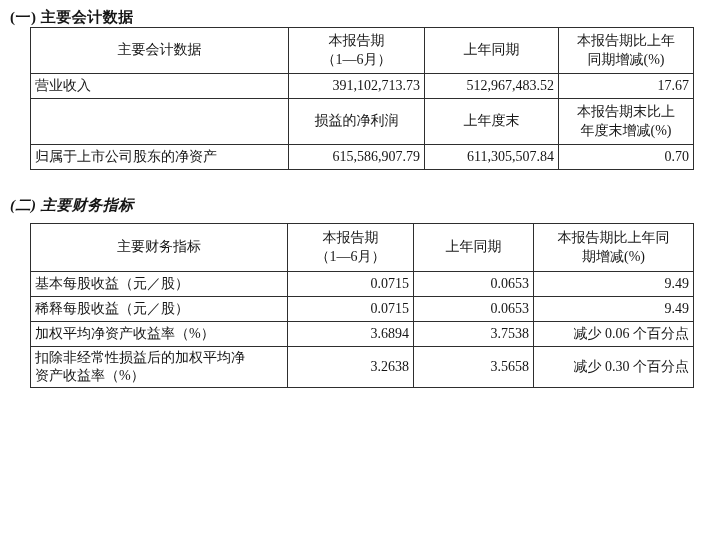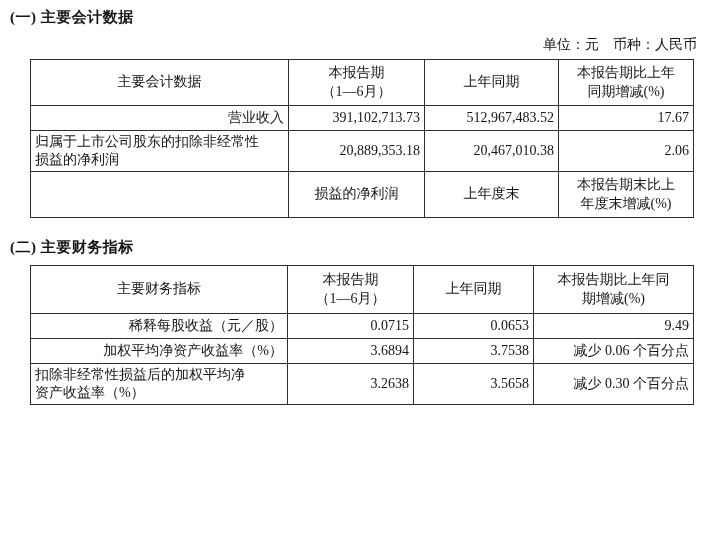--- a/index.html
+++ b/index.html
@@ -17,21 +17,21 @@
     font-weight: bold;
     font-size: 15px;
     margin: 8px 0 0 10px;
     letter-spacing: 0.5px;
   }
   .unit-line {
     text-align: right;
     margin: 9px 10px 5px 0;
     font-size: 14px;
   }
-  .sec-title.second { margin-top: 20px; }
+  .sec-title.second { margin-top: 26px; font-style: italic; }
 
   table.fin {
     border-collapse: collapse;
     table-layout: fixed;
     margin-left: 30px;
     margin-top: 0;
     width: 663px;
     font-size: 14px;
   }
   table.fin.t2 { margin-top: 8px; }
@@ -41,31 +41,30 @@
     white-space: pre-line;
     line-height: 1.32;
     padding: 1px 4px;
   }
   td.lbl { text-align: left; padding-left: 6px; padding-right: 8px; }
   td.num { text-align: right; padding-right: 9px; }
   td.ctr { text-align: center; }
 
   tr.rh-h  td { height: 43px; }
   tr.rh-h2 td { height: 45px; }
-  tr.rh-s  td { height: 22px; text-align: right; }
+  tr.rh-s  td { height: 22px; }
   tr.rh-d  td { height: 38px; }
   tr.rh-d2 td { height: 36px; }
 </style>
 </head>
 <body>
 
 <div class="doc">
 
   <div class="sec-title">(一) 主要会计数据</div>
-  <div class="unit-line">单位：元　币种：人民币</div>
 
   <table class="fin t1">
     <colgroup>
       <col style="width:258px">
         <col style="width:136px">
         <col style="width:134px">
         <col style="width:135px">
     </colgroup>
     <tbody>
       <tr class="rh-h">
@@ -75,33 +74,32 @@
         <td class="ctr">上年同期</td>
         <td class="ctr">本报告期比上年
 同期增减(%)</td>
       </tr>
       <tr class="rh-s">
         <td class="lbl">营业收入</td>
         <td class="num">391,102,713.73</td>
         <td class="num">512,967,483.52</td>
         <td class="num">17.67</td>
       </tr>
-      <tr class="rh-d">
-        <td class="lbl">归属于上市公司股东的扣除非经常性
-损益的净利润</td>
-        <td class="num">20,889,353.18</td>
-        <td class="num">20,467,010.38</td>
-        <td class="num">2.06</td>
-      </tr>
       <tr class="rh-h">
         <td class="ctr"></td>
         <td class="ctr">损益的净利润</td>
         <td class="ctr">上年度末</td>
         <td class="ctr">本报告期末比上
 年度末增减(%)</td>
+      </tr>
+      <tr class="rh-s">
+        <td class="lbl">归属于上市公司股东的净资产</td>
+        <td class="num">615,586,907.79</td>
+        <td class="num">611,305,507.84</td>
+        <td class="num">0.70</td>
       </tr>
     </tbody>
   </table>
 
   <div class="sec-title second">(二) 主要财务指标</div>
 
   <table class="fin t2">
     <colgroup>
       <col style="width:257px">
         <col style="width:126px">
@@ -109,20 +107,26 @@
         <col style="width:160px">
     </colgroup>
     <tbody>
       <tr class="rh-h2">
         <td class="ctr">主要财务指标</td>
         <td class="ctr">本报告期
 （1—6月）</td>
         <td class="ctr">上年同期</td>
         <td class="ctr">本报告期比上年同
 期增减(%)</td>
+      </tr>
+      <tr class="rh-s">
+        <td class="lbl">基本每股收益（元／股）</td>
+        <td class="num">0.0715</td>
+        <td class="num">0.0653</td>
+        <td class="num">9.49</td>
       </tr>
       <tr class="rh-s">
         <td class="lbl">稀释每股收益（元／股）</td>
         <td class="num">0.0715</td>
         <td class="num">0.0653</td>
         <td class="num">9.49</td>
       </tr>
       <tr class="rh-s">
         <td class="lbl">加权平均净资产收益率（%）</td>
         <td class="num">3.6894</td>

